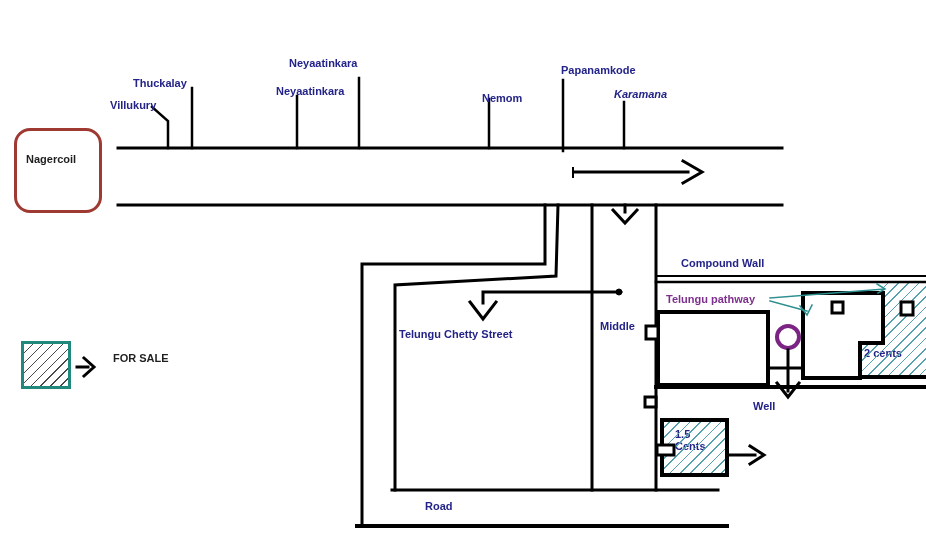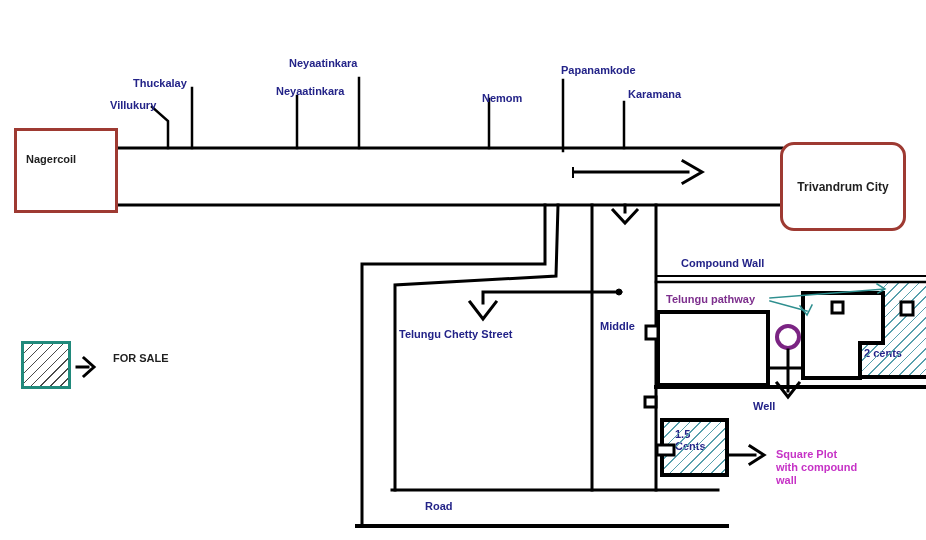--- a/index.html
+++ b/index.html
@@ -118,51 +118,45 @@
 
       <g stroke="#2e8f8f" stroke-width="1.5">
         <path d="M770 298 L884 289"></path>
         <path d="M877 284 L885 289 L878 293"></path>
         <path d="M770 301 L807 311"></path>
         <path d="M800 306 L807 315 L812 305"></path>
       </g>
     </g>
   </svg>
 
-  <div class="citybox" style="left:14px;top:128px;width:104px;height:85px;border-radius:0;">
+  <div class="citybox" style="left:14px;top:128px;width:88px;height:85px;border-radius:16px;">
     <span class="lbl black" style="left:9px;top:22px;">Nagercoil</span>
-  </div>
-  <div class="citybox" style="left:780px;top:142px;width:126px;height:89px;border-radius:14px;display:flex;align-items:center;justify-content:center;">
-    <span class="black" style="font-size:12px;">Trivandrum City</span>
   </div>
 
   <div class="lblwrap">
     <span class="lbl" style="left:110px;top:99px;">Villukury</span>
     <span class="lbl" style="left:133px;top:77px;">Thuckalay</span>
     <span class="lbl" style="left:276px;top:85px;">Neyaatinkara</span>
     <span class="lbl" style="left:289px;top:57px;">Neyaatinkara</span>
     <span class="lbl" style="left:470px;top:92px;margin-left:12px;">Nemom</span>
     <span class="lbl" style="left:538px;top:64px;padding-left:23px;">Papanamkode</span>
-    <span class="lbl" style="left:628px;top:88px;">Karamana</span>
+    <span class="lbl" style="left:614px;top:88px;font-style:italic;">Karamana</span>
   </div>
 
 
   <span class="lbl" style="left:399px;top:328px;">Telungu Chetty Street</span>
   <span class="lbl" style="left:600px;top:320px;">Middle</span>
   <span class="lbl" style="left:425px;top:500px;">Road</span>
 
   <span class="lbl" style="left:681px;top:257px;">Compound Wall</span>
   <span class="lbl purple" style="left:666px;top:293px;">Telungu pathway</span>
   <span class="lbl red pre" style="left:668px;top:319px;max-width:82px;">My mother in
 law house 2.5
 cents</span>
   <span class="lbl" style="left:815px;top:325px;">2.5 cents</span>
   <span class="lbl" style="left:864px;top:347px;">2 cents</span>
   <span class="lbl pre" style="left:675px;top:428px;line-height:12px;">1.5
 Cents</span>
   <span class="lbl" style="left:753px;top:400px;">Well</span>
-  <span class="lbl magenta pre" style="left:776px;top:448px;">Square Plot
-with compound
-wall</span>
 
   <span class="lbl black" style="left:113px;top:352px;">FOR SALE</span>
 
 </div>
 
 </body></html>

